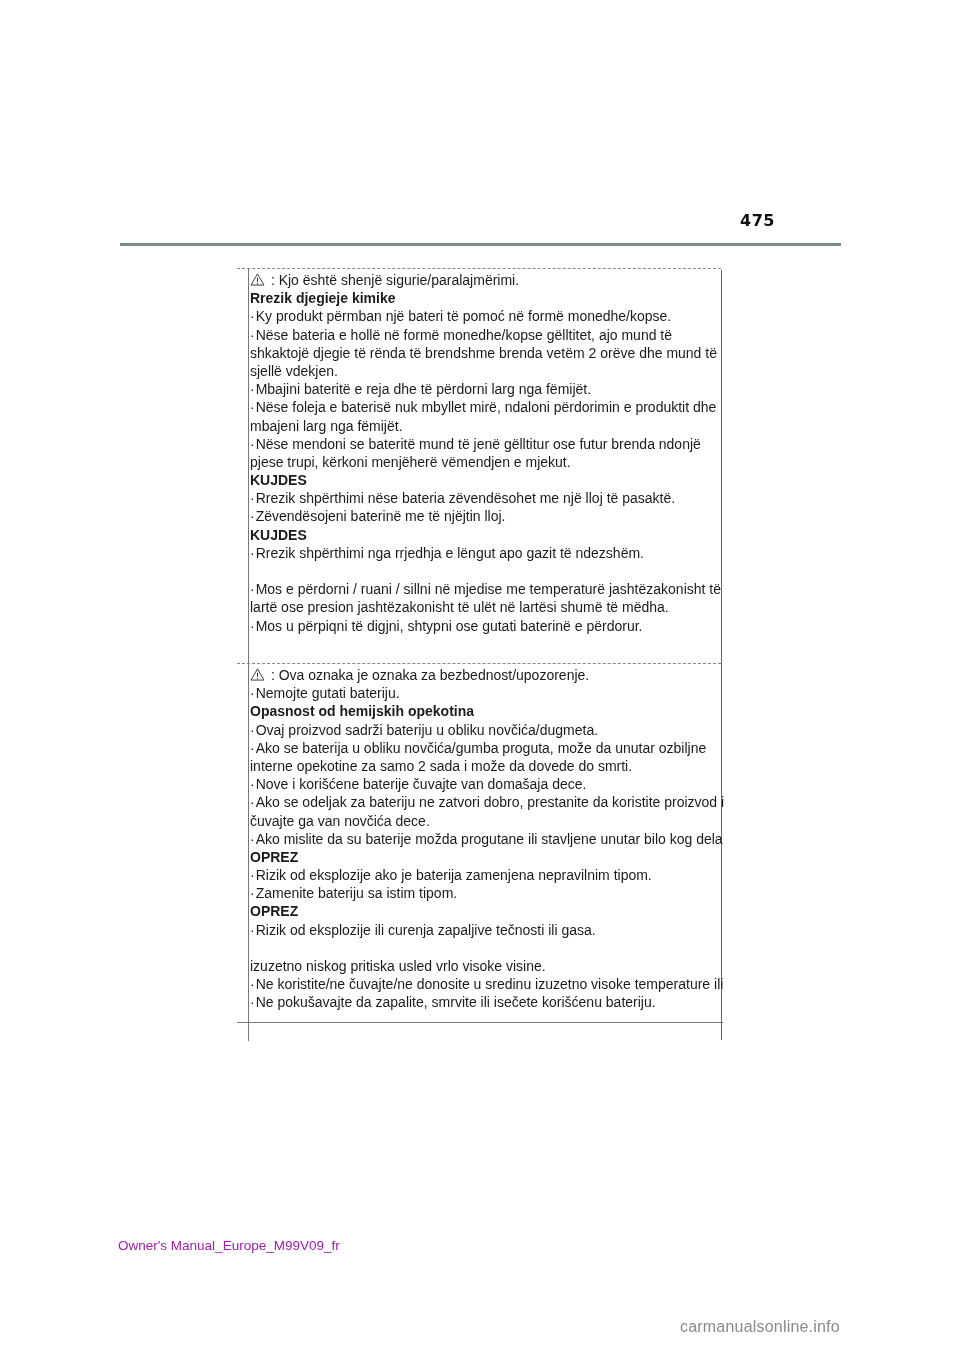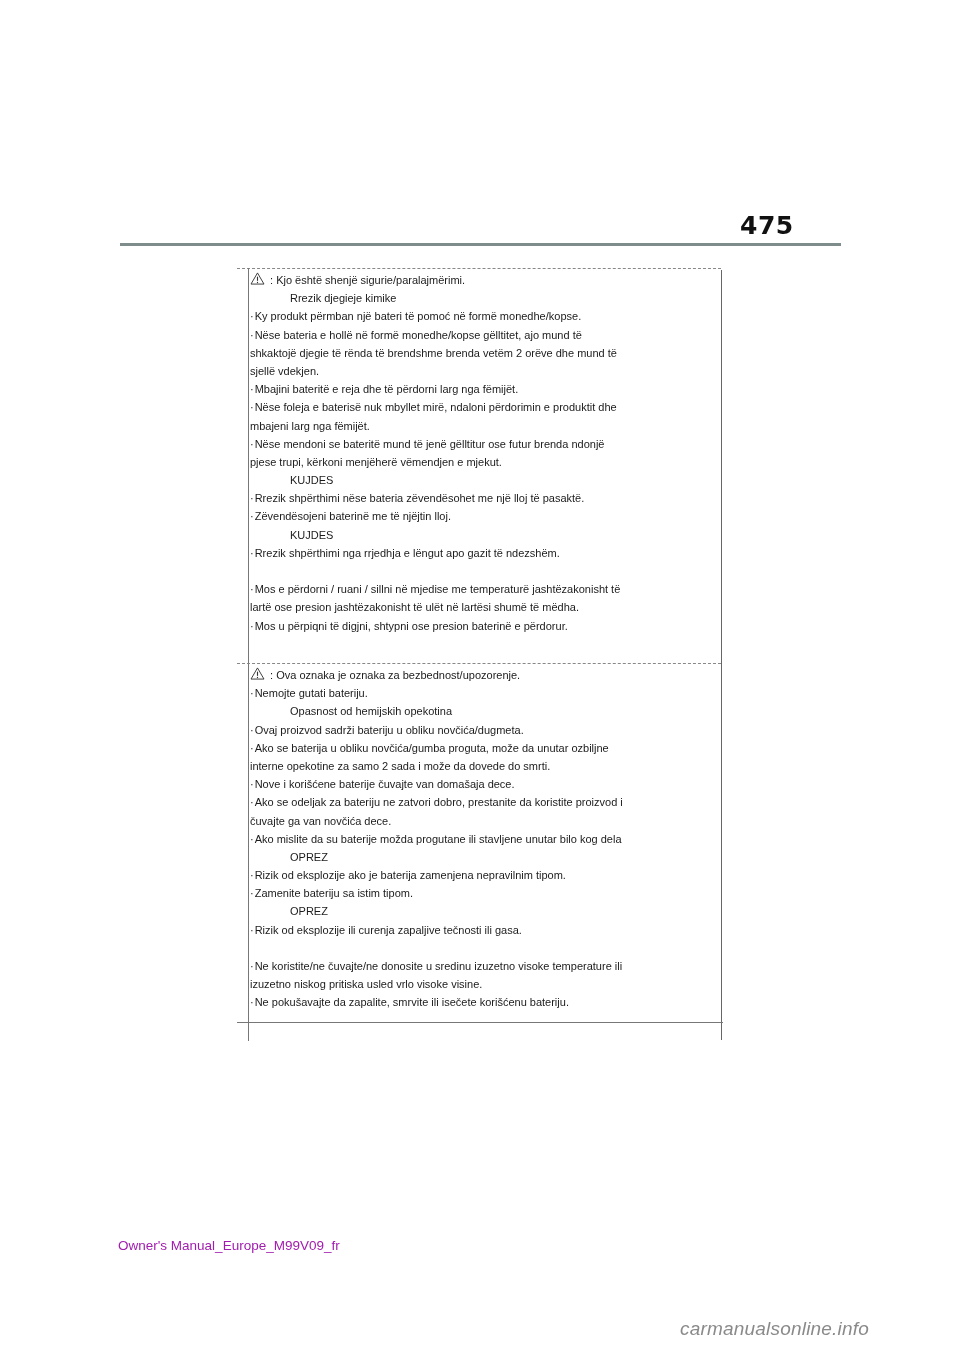--- a/index.html
+++ b/index.html
@@ -14,21 +14,21 @@
       overflow: hidden;
       font-family: "Liberation Sans", sans-serif;
       color: #1a1a1a;
     }
     .page-number {
       position: absolute;
       left: 740px;
       top: 211px;
       font-family: "DejaVu Sans", sans-serif;
       font-weight: bold;
-      font-size: 25px;
+      font-size: 16px;
       color: #111;
       letter-spacing: 0.5px;
       text-align: center;
     }
     .header-rule {
       position: absolute;
       left: 120px;
       top: 243px;
       width: 721px;
       height: 3px;
@@ -74,55 +74,54 @@
       position: absolute;
       left: 0;
       top: 754px;
       width: 486px;
       border-top: 1.5px solid #777;
     }
     .section {
       position: absolute;
       left: 13px;
       width: 470px;
-      font-size: 11px;
+      font-size: 14px;
       line-height: 18.2px;
       color: #1b1b1b;
     }
     .section.sq { top: 3px; }
     .section.sr { top: 398px; }
     .line {
       white-space: nowrap;
       height: 18.2px;
     }
-    .line.bold { font-weight: normal; margin-left: 40px; }
+    .line.bold { font-weight: bold; }
     .line.gap { height: 18.2px; }
     .warn-icon {
       display: inline-block;
       width: 15px;
       height: 13px;
       vertical-align: -1px;
       margin-right: 2px;
     }
     .bullet { margin-right: 1px; }
     .footer-doc {
       position: absolute;
       left: 118px;
       top: 1238px;
       font-size: 13.5px;
       color: #a21caf;
     }
     .watermark {
       position: absolute;
       left: 680px;
       top: 1318px;
-      font-size: 19px;
+      font-size: 16px;
       color: #8a8a8a;
       letter-spacing: 0.2px;
-      font-style: italic;
     }
   </style>
 </head>
 <body>
 
 <div class="page-number">475</div>
 <div class="header-rule"></div>
 
 <div class="scan">
   <div class="scan-top-line"></div>
@@ -148,21 +147,21 @@
       <div class="line"><span class="bullet">·</span><span>Nëse mendoni se bateritë mund të jenë gëlltitur ose futur brenda ndonjë</span></div>
       <div class="line">pjese trupi, kërkoni menjëherë vëmendjen e mjekut.</div>
       <div class="line bold">KUJDES</div>
       <div class="line"><span class="bullet">·</span><span>Rrezik shpërthimi nëse bateria zëvendësohet me një lloj të pasaktë.</span></div>
       <div class="line"><span class="bullet">·</span><span>Zëvendësojeni baterinë me të njëjtin lloj.</span></div>
       <div class="line bold">KUJDES</div>
       <div class="line"><span class="bullet">·</span><span>Rrezik shpërthimi nga rrjedhja e lëngut apo gazit të ndezshëm.</span></div>
       <div class="line gap"></div>
       <div class="line"><span class="bullet">·</span><span>Mos e përdorni / ruani / sillni në mjedise me temperaturë jashtëzakonisht të</span></div>
       <div class="line">lartë ose presion jashtëzakonisht të ulët në lartësi shumë të mëdha.</div>
-      <div class="line"><span class="bullet">·</span><span>Mos u përpiqni të digjni, shtypni ose presion baterinë e përdorur.</span></div>
+      <div class="line"><span class="bullet">·</span><span>Mos u përpiqni të digjni, shtypni ose gutati baterinë e përdorur.</span></div>
     </div>
   <div class="section sr">
       <div class="line"><span class="warn-icon"><svg viewBox="0 0 16 14" width="15" height="13">
             <path d="M8 1 L15 13 L1 13 Z" fill="none" stroke="#333" stroke-width="1"></path>
             <line x1="8" y1="5" x2="8" y2="9.5" stroke="#333" stroke-width="1.2"></line>
             <circle cx="8" cy="11.3" r="0.7" fill="#333"></circle>
           </svg></span><span> : Ova oznaka je oznaka za bezbednost/upozorenje.</span></div>
       <div class="line"><span class="bullet">·</span><span>Nemojte gutati bateriju.</span></div>
       <div class="line bold">Opasnost od hemijskih opekotina</div>
       <div class="line"><span class="bullet">·</span><span>Ovaj proizvod sadrži bateriju u obliku novčića/dugmeta.</span></div>
@@ -171,20 +170,20 @@
       <div class="line"><span class="bullet">·</span><span>Nove i korišćene baterije čuvajte van domašaja dece.</span></div>
       <div class="line"><span class="bullet">·</span><span>Ako se odeljak za bateriju ne zatvori dobro, prestanite da koristite proizvod i</span></div>
       <div class="line">čuvajte ga van novčića dece.</div>
       <div class="line"><span class="bullet">·</span><span>Ako mislite da su baterije možda progutane ili stavljene unutar bilo kog dela</span></div>
       <div class="line bold">OPREZ</div>
       <div class="line"><span class="bullet">·</span><span>Rizik od eksplozije ako je baterija zamenjena nepravilnim tipom.</span></div>
       <div class="line"><span class="bullet">·</span><span>Zamenite bateriju sa istim tipom.</span></div>
       <div class="line bold">OPREZ</div>
       <div class="line"><span class="bullet">·</span><span>Rizik od eksplozije ili curenja zapaljive tečnosti ili gasa.</span></div>
       <div class="line gap"></div>
+      <div class="line">izuzetno niskog pritiska usled vrlo visoke visine.</div>
       <div class="line"><span class="bullet">·</span><span>Ne koristite/ne čuvajte/ne donosite u sredinu izuzetno visoke temperature ili</span></div>
-      <div class="line">izuzetno niskog pritiska usled vrlo visoke visine.</div>
       <div class="line"><span class="bullet">·</span><span>Ne pokušavajte da zapalite, smrvite ili isečete korišćenu bateriju.</span></div>
     </div>
 </div>
 
 <div class="footer-doc">Owner's Manual_Europe_M99V09_fr</div>
 <div class="watermark">carmanualsonline.info</div>
 
 </body></html>

